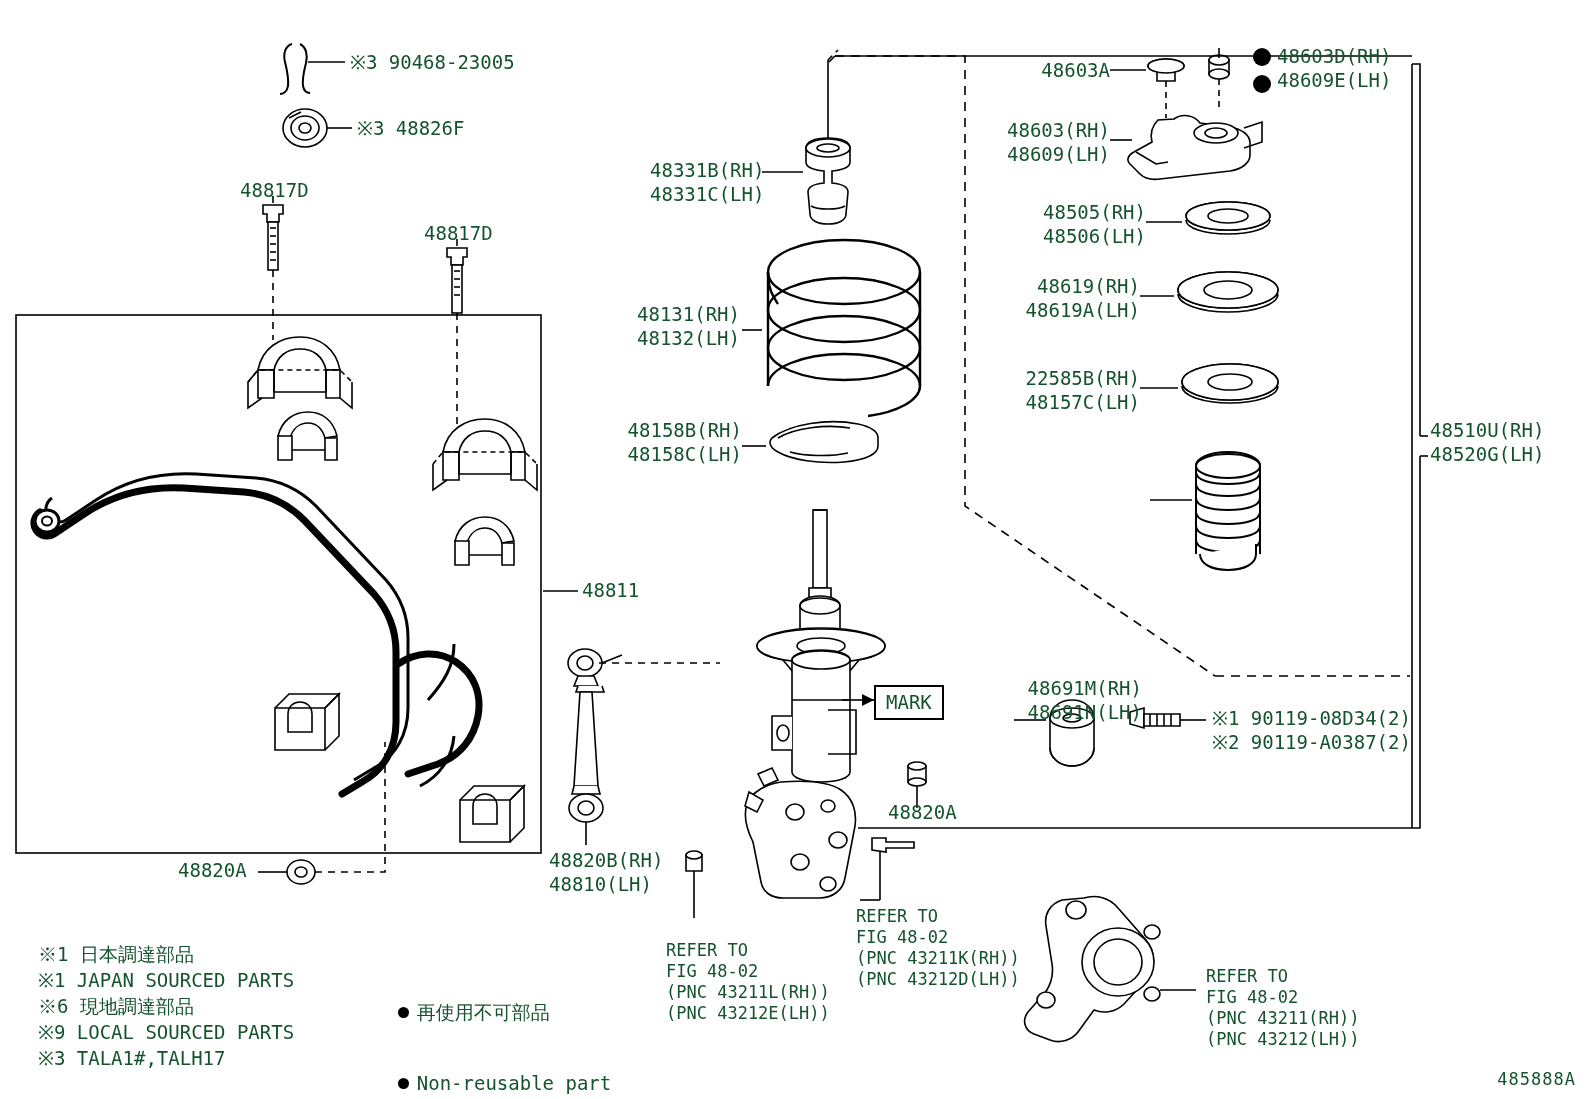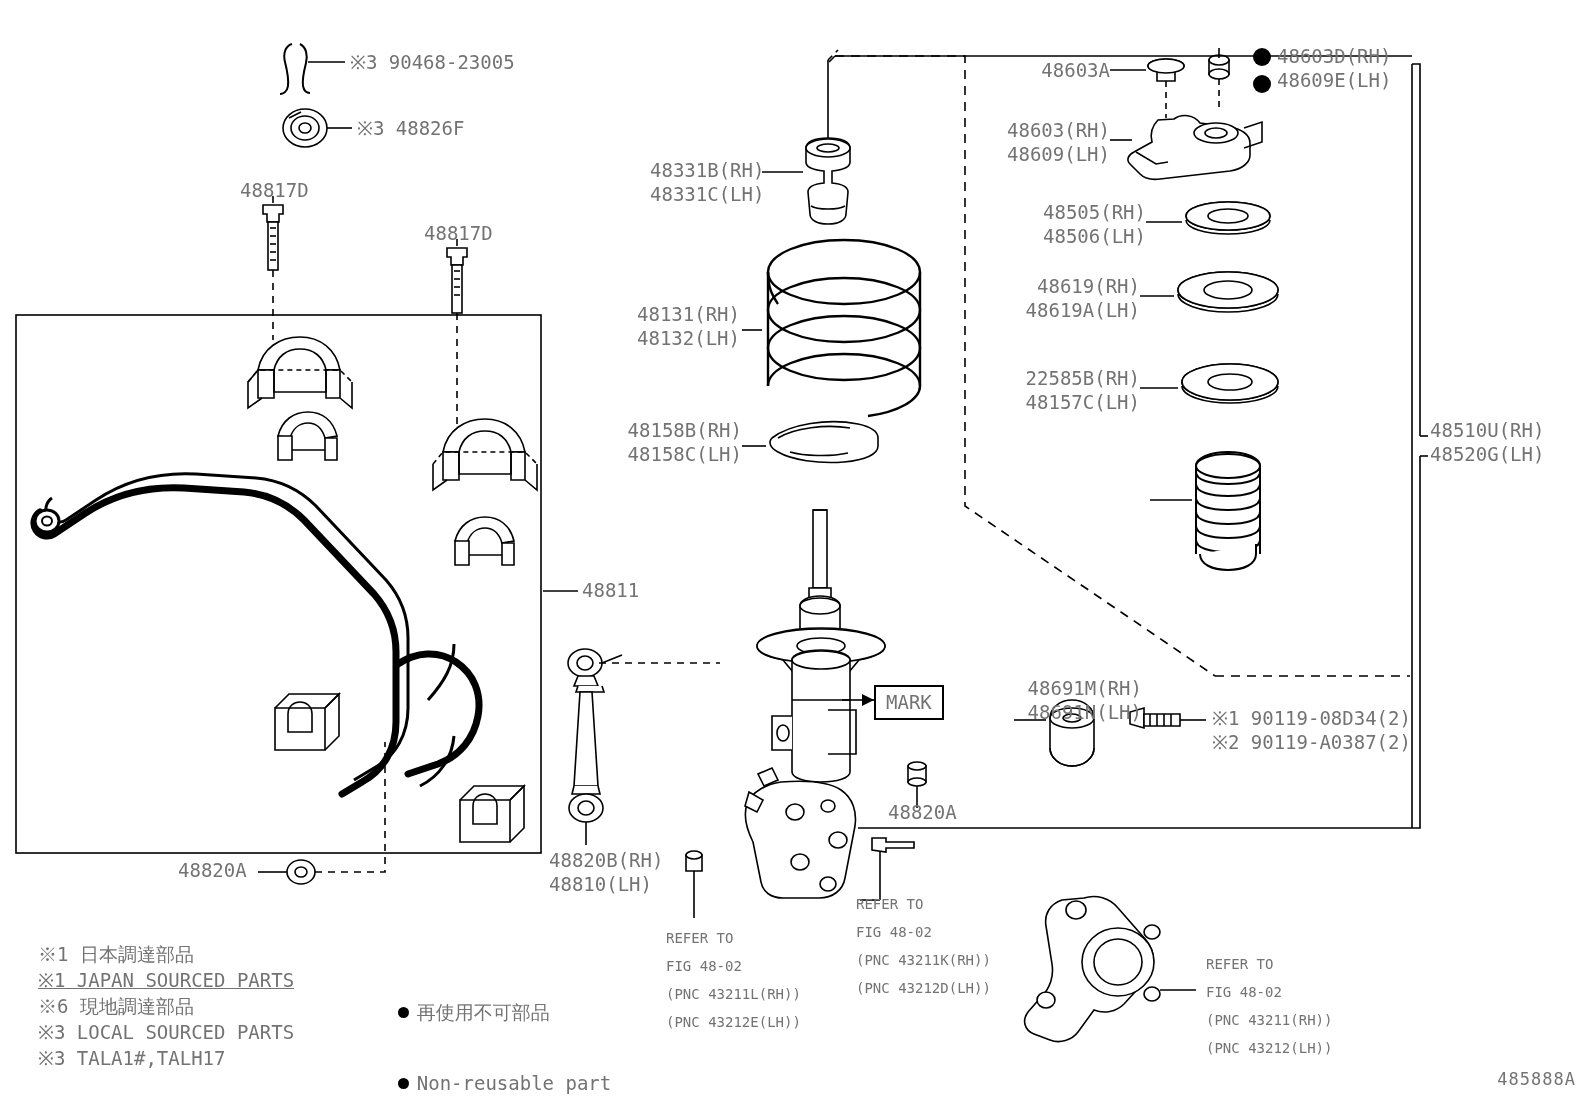--- a/index.html
+++ b/index.html
@@ -6,31 +6,31 @@
     margin: 0;
     padding: 0;
     background: #ffffff;
   }
   #sheet {
     position: relative;
     width: 1592px;
     height: 1099px;
     background: #ffffff;
     font-family: "DejaVu Sans Mono", monospace;
-    color: #737373;
+    color: #14532d;
     overflow: hidden;
   }
   .lbl {
     position: absolute;
     font-size: 19px;
     line-height: 24px;
     white-space: pre;
     letter-spacing: 0px;
   }
-  .lbl.small { font-size: 14px; line-height: 28px; }
+  .lbl.small { font-size: 17px; line-height: 21px; margin-top: 16px; }
   .right { text-align: right; }
   svg.overlay {
     position: absolute;
     left: 0; top: 0;
     width: 1592px;
     height: 1099px;
     pointer-events: none;
   }
   .markbox {
     position: absolute;
@@ -374,23 +374,23 @@
   <div class="lbl small" style="left:856px; top:890px;">REFER TO
 FIG 48-02
 (PNC 43211K(RH))
 (PNC 43212D(LH))</div>
   <div class="lbl small" style="left:1206px; top:950px;">REFER TO
 FIG 48-02
 (PNC 43211(RH))
 (PNC 43212(LH))</div>
 
   <div class="lbl" style="left:38px; top:942px;">※1 日本調達部品</div>
-  <div class="lbl" style="left:38px; top:968px;text-decoration:underline;">※1 JAPAN SOURCED PARTS</div>
+  <div class="lbl" style="left:38px; top:968px;">※1 JAPAN SOURCED PARTS</div>
   <div class="lbl" style="left:38px; top:994px;">※6 現地調達部品</div>
-  <div class="lbl" style="left:38px; top:1020px;">※3 LOCAL SOURCED PARTS</div>
+  <div class="lbl" style="left:38px; top:1020px;">※9 LOCAL SOURCED PARTS</div>
   <div class="lbl" style="left:38px; top:1046px;">※3 TALA1#,TALH17</div>
 
   <div class="bulletline" style="left:352px; top:975px;text-align:center;">
     <span class="legend-dot"></span><span>再使用不可部品</span>
   </div>
   <div class="bulletline" style="left:352px; top:1046px;">
     <span class="legend-dot"></span><span>Non-reusable part</span>
   </div>
 
   <div class="code">485888A</div>

